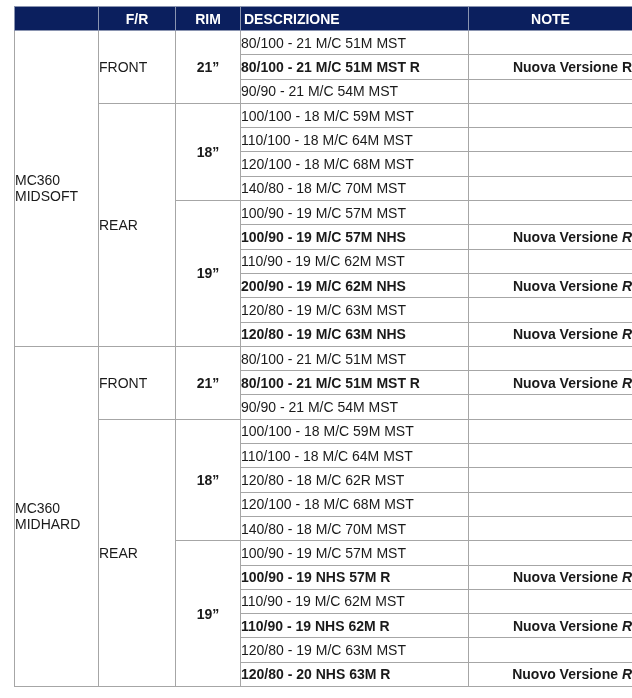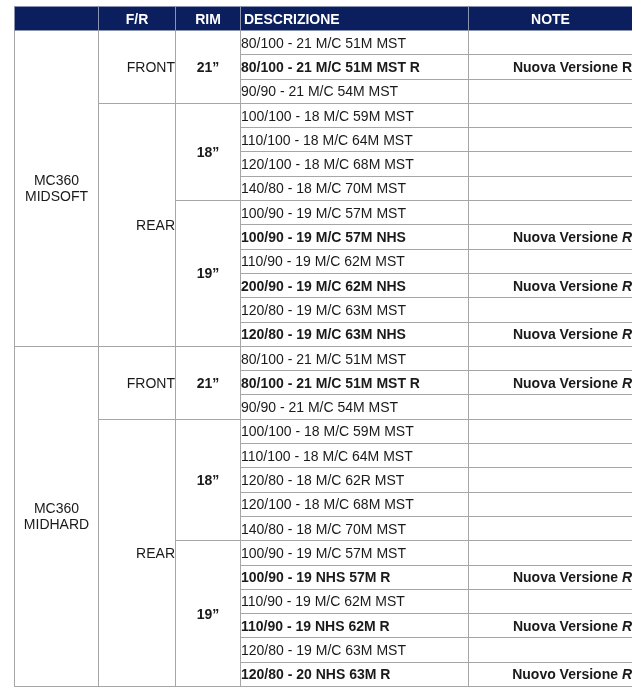--- a/index.html
+++ b/index.html
@@ -16,22 +16,22 @@
   table.spec col.c5 { width: 164px; }
   table.spec th {
     background: #0b1f5e; color: #ffffff; font-weight: bold; font-size: 14px;
     height: 23px; padding: 0; border: 1px solid #8a94b0; text-align: center;
   }
   table.spec th.left { text-align: left; padding-left: 3px; }
   table.spec td {
     border: 1px solid #a6a6a6; font-size: 14px; padding: 0; height: 23.3px;
     vertical-align: middle;
   }
-  td.product { text-align: center; padding-left: 4px; line-height: 16px; }
-  td.fr { text-align: right; }
+  td.product { text-align: left; padding-left: 4px; line-height: 16px; }
+  td.fr { text-align: left; }
   td.rim { text-align: center; font-weight: bold; }
   td.desc { text-align: left; padding-left: 5px; white-space: nowrap; }
   td.note { text-align: right; font-weight: bold; white-space: nowrap; }
   .bold { font-weight: bold; }
   .it { font-style: italic; }
 </style>
 </head>
 <body>
 
 <table class="spec">

